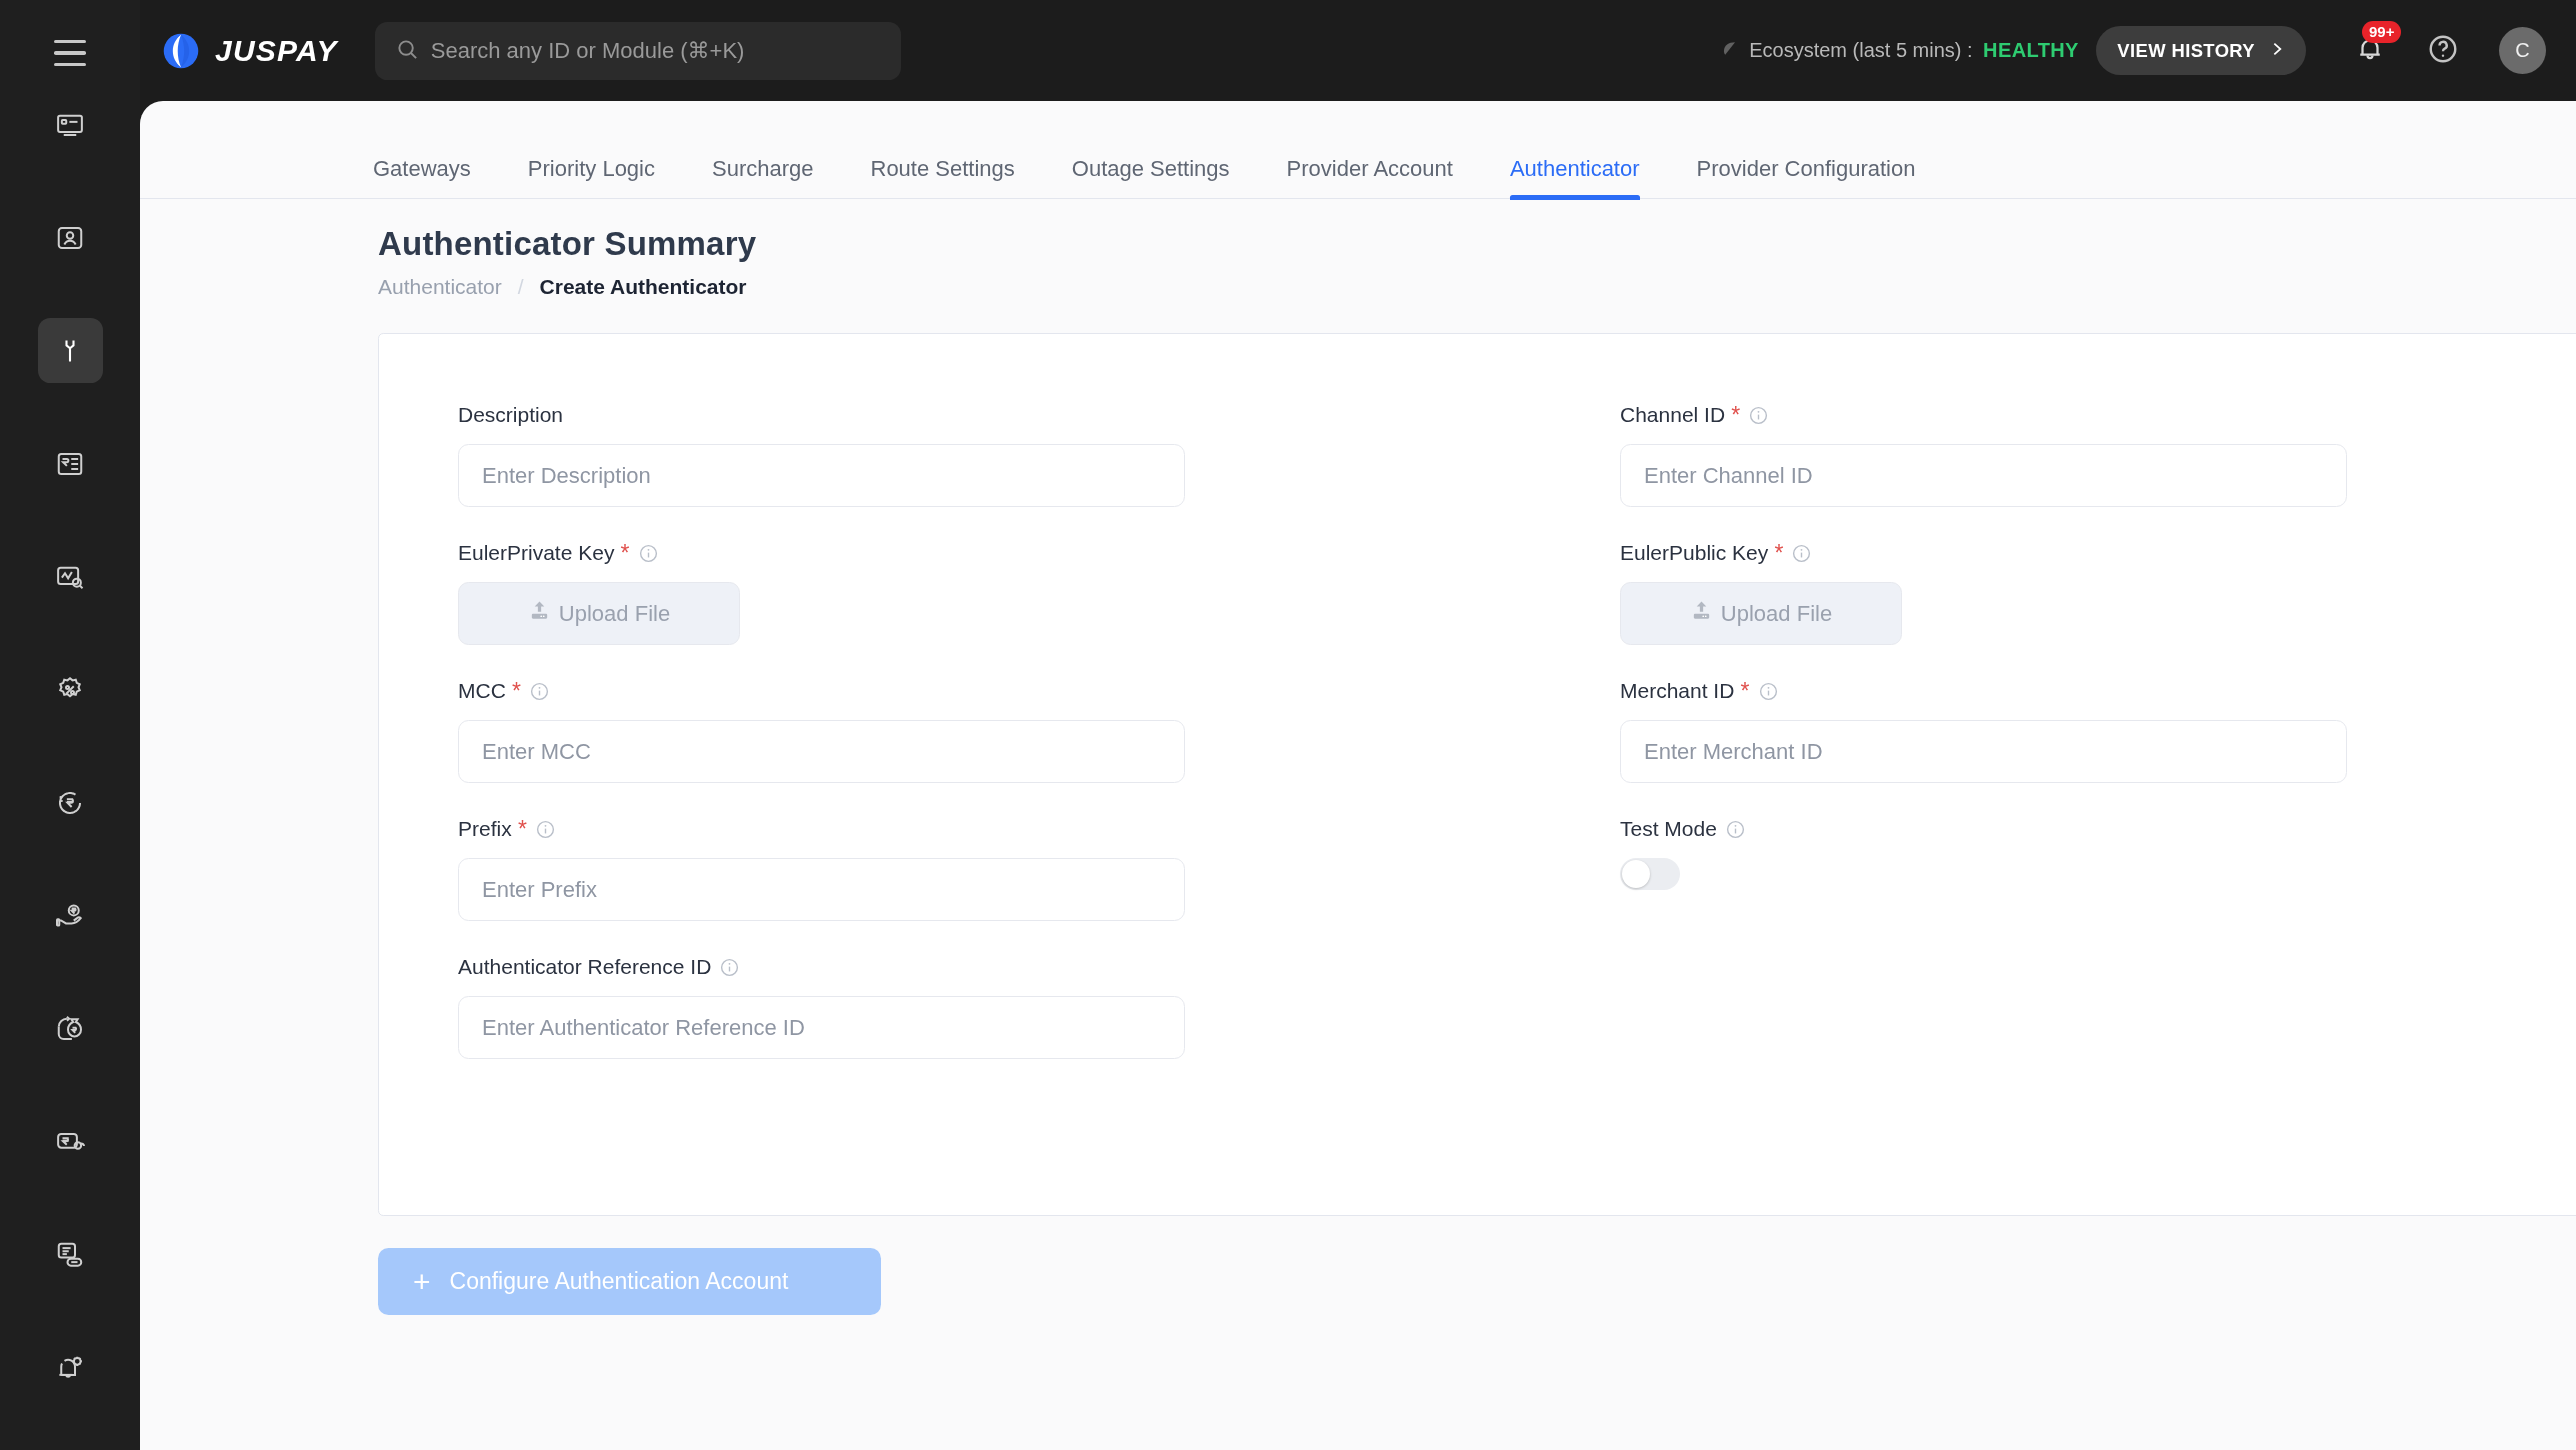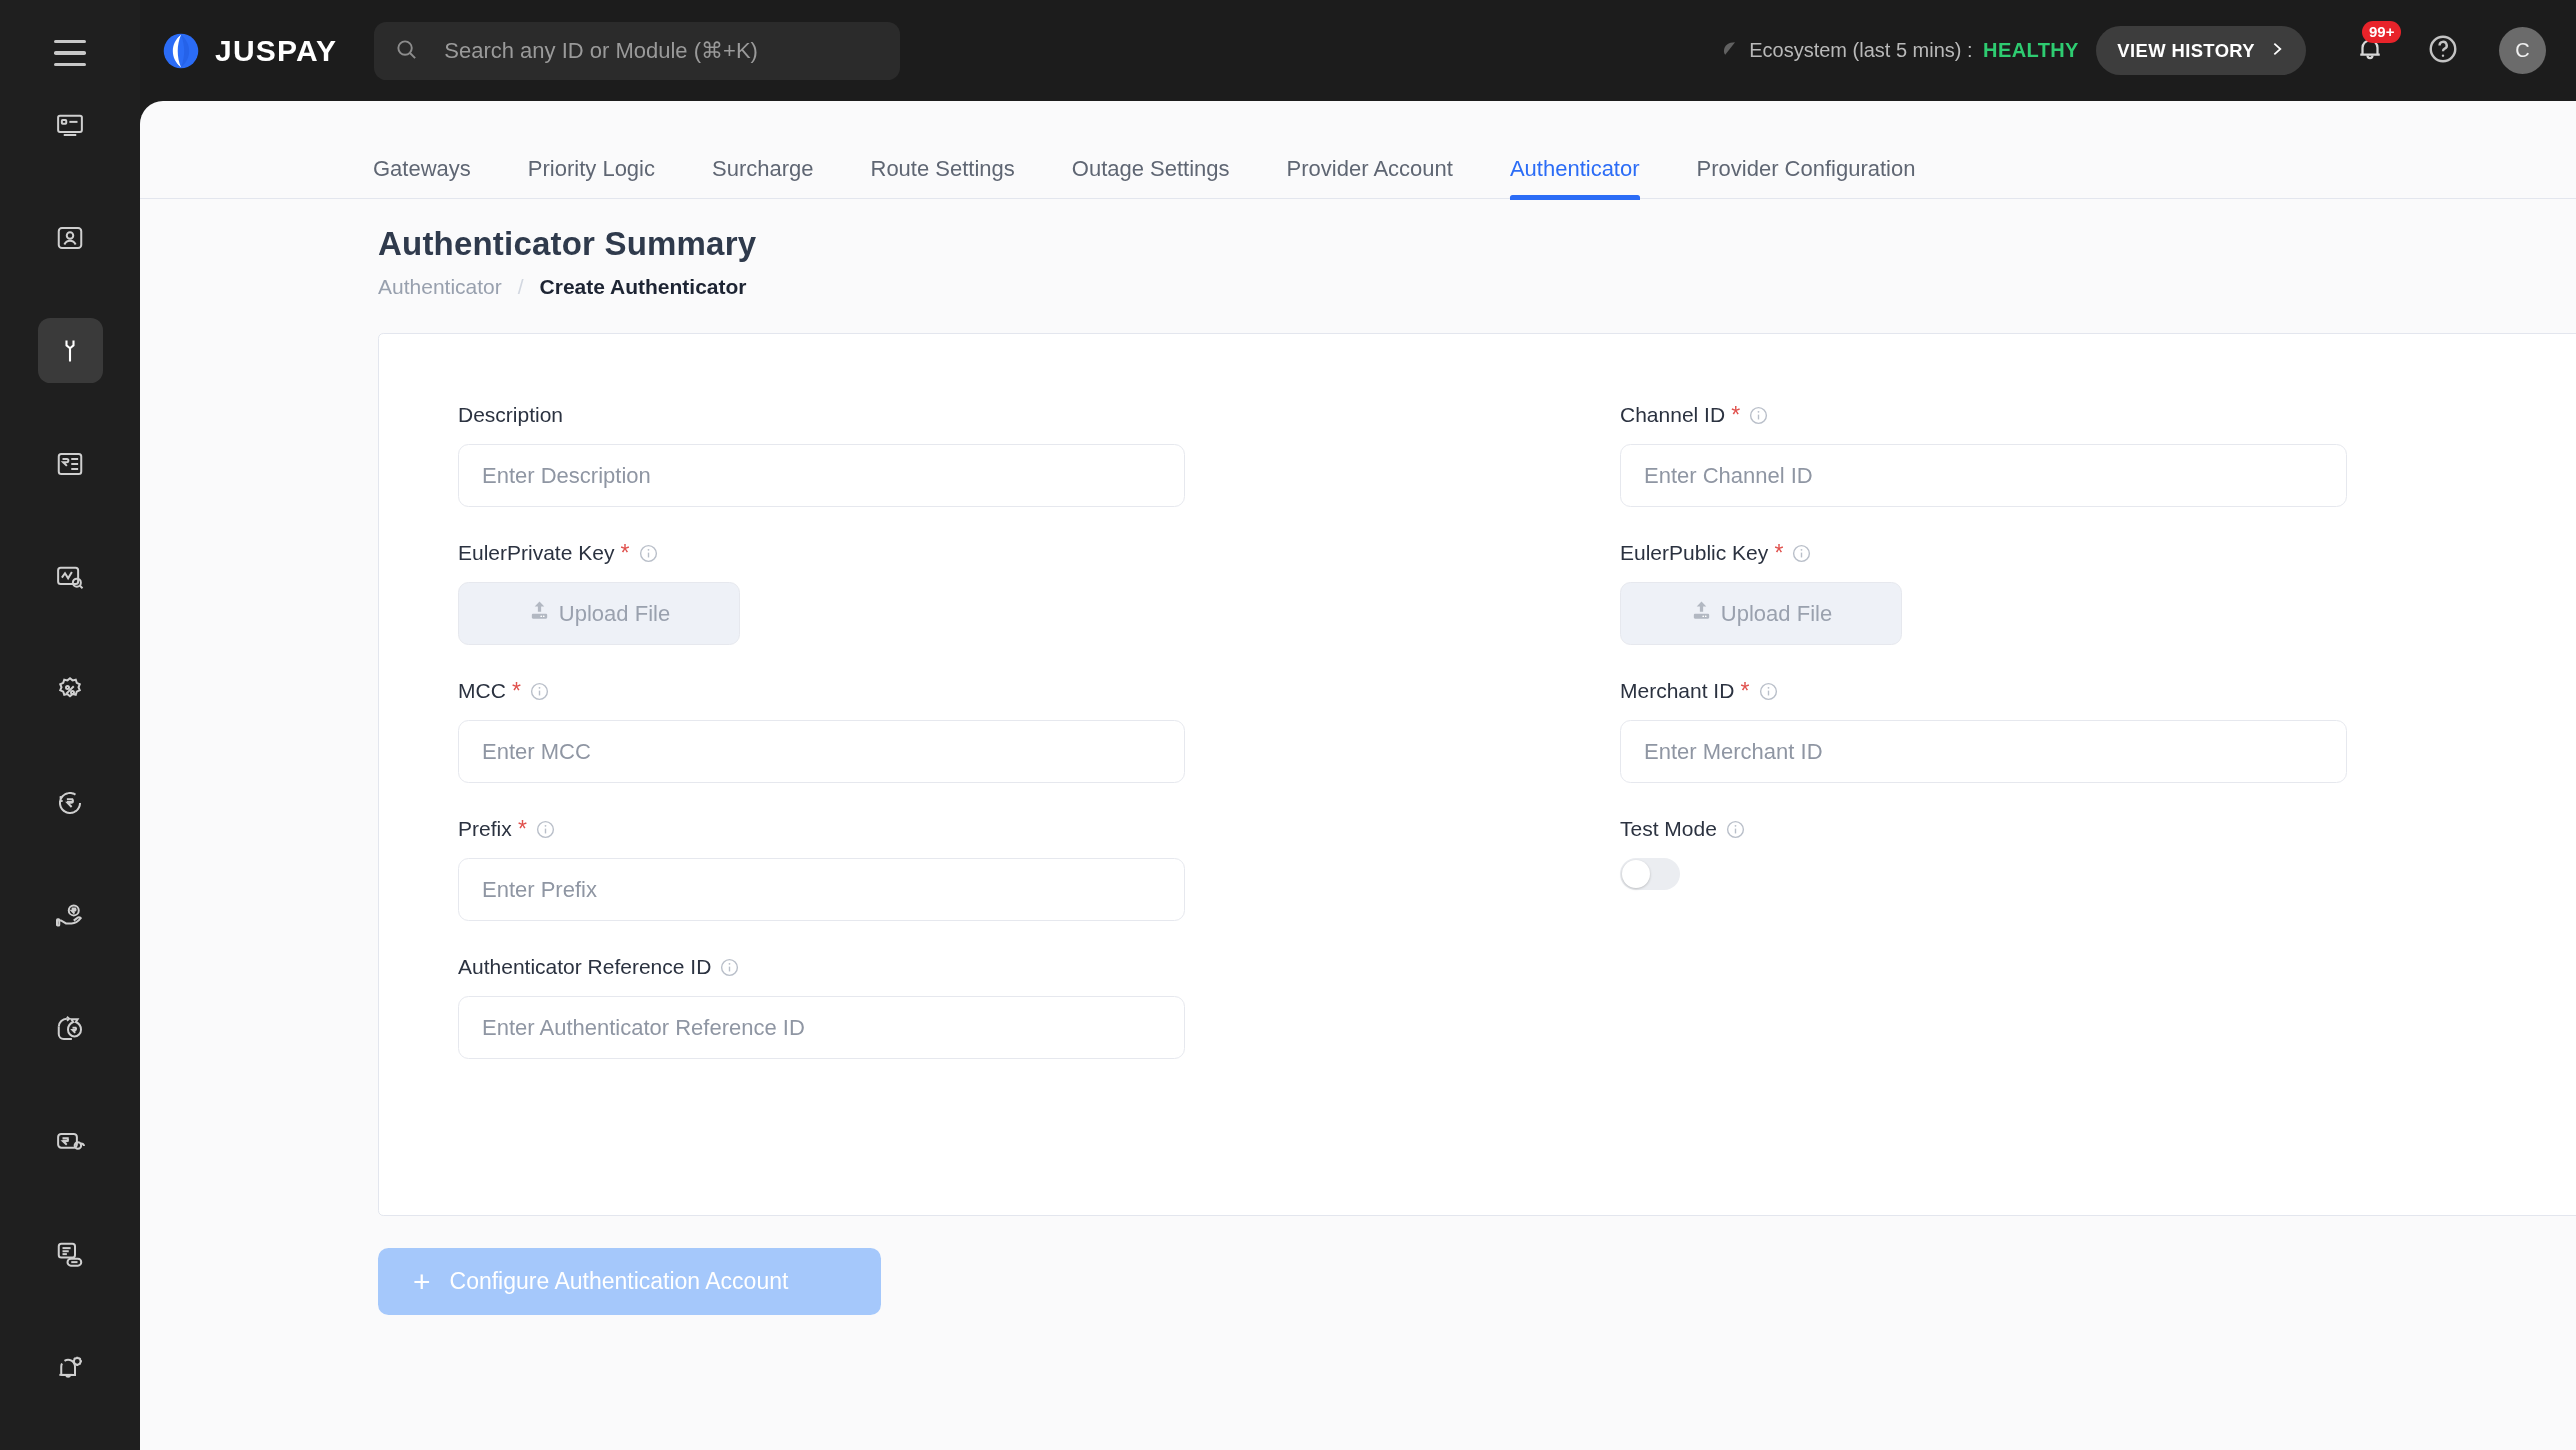--- a/index.html
+++ b/index.html
@@ -38,26 +38,26 @@
   
   .topbar {
     position: absolute; top: 0; left: 140px; right: 0; height: 101px;
     background: #1c1c1c;
     display: flex; align-items: center;
     z-index: 5;
   }
   .brand { display:flex; align-items:center; gap: 14px; margin-left: 21px; }
   .brand-logo { width: 40px; height: 40px; }
   .brand-name {
-    color: #fff; font-size: 30px; font-weight: bold; letter-spacing: 1.2px;
+    color: #fff; font-size: 30px; font-weight: bold; letter-spacing: 1.2px; font-style: italic;
   }
   .searchbox {
     margin-left: 37px; width: 526px; height: 58px;
     background: #2b2b2b; border-radius: 12.3px;
-    display:flex; align-items:center; gap: 26px; padding: 0 21px;
+    display:flex; align-items:center; gap: 12px; padding: 0 21px;
     cursor: text;
   }
   .searchbox .sph { color: #9a9a9a; font-size: 22px; }
 
   .topbar-right {
     margin-left: auto; display:flex; align-items:center; gap: 0; padding-right: 30px;
   }
   .eco {
     display:flex; align-items:center; gap: 10.5px; font-size: 20px; color:#b9b9b9;
   }

